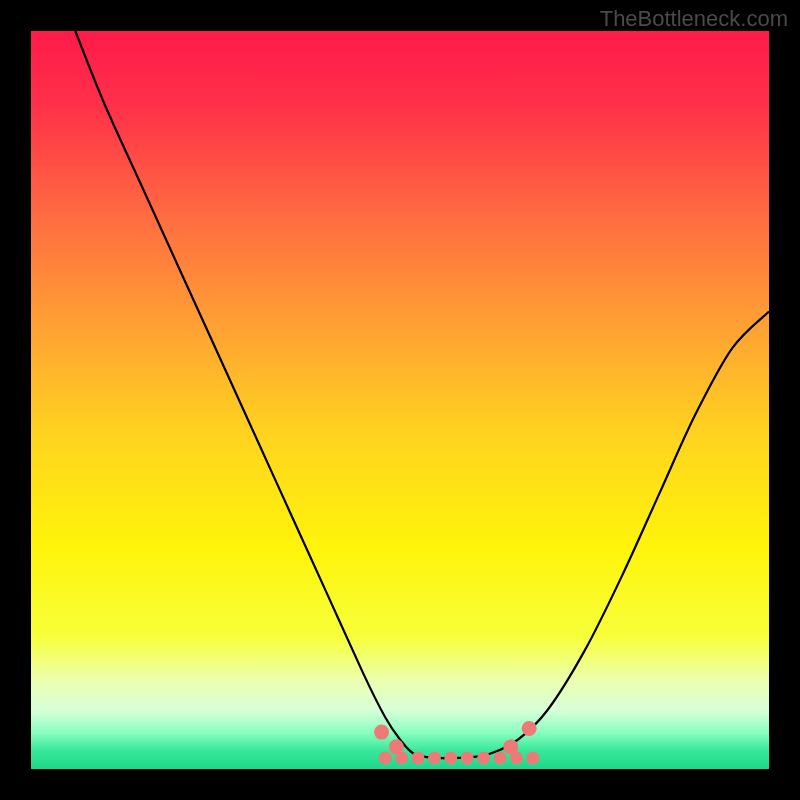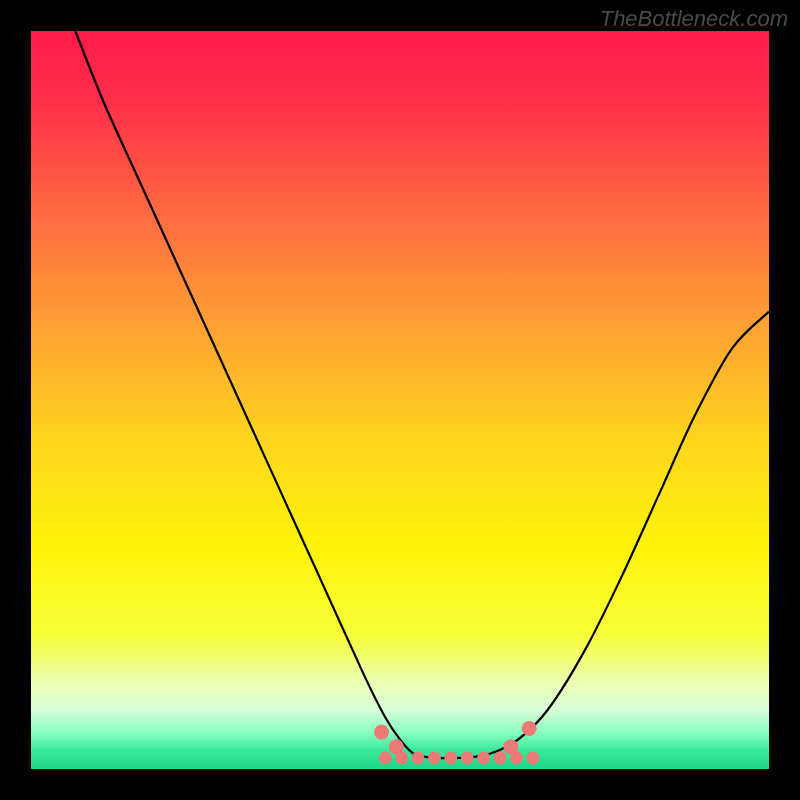--- a/index.html
+++ b/index.html
@@ -12,21 +12,20 @@
     font-family: Arial, sans-serif;
   }
   .watermark {
     position: absolute;
     top: 6px;
     right: 12px;
     color: #4a4a4a;
     font-size: 22px;
     font-weight: 500;
     z-index: 10;
-    font-style: italic;
   }
   .chart-area {
     position: absolute;
     left: 31px;
     top: 31px;
     width: 738px;
     height: 738px;
     overflow: hidden;
   }
   .gradient-bg {

